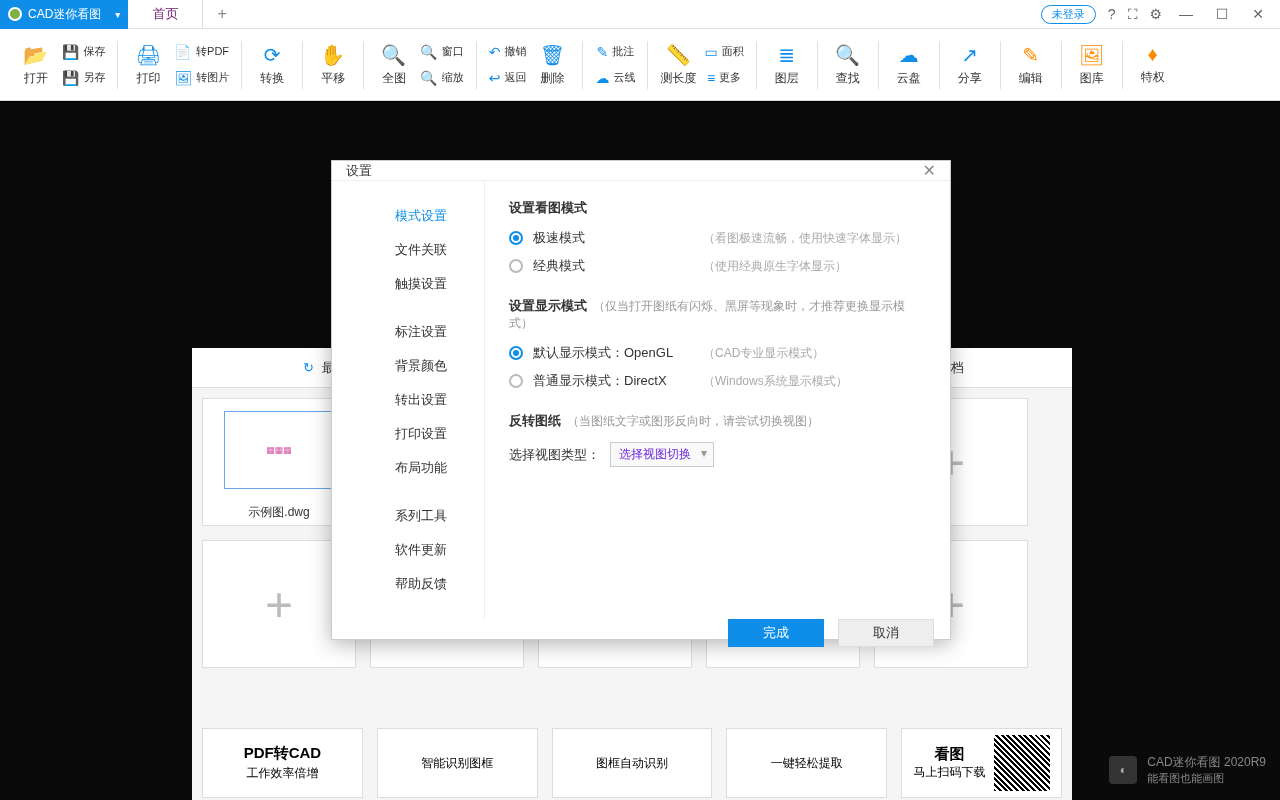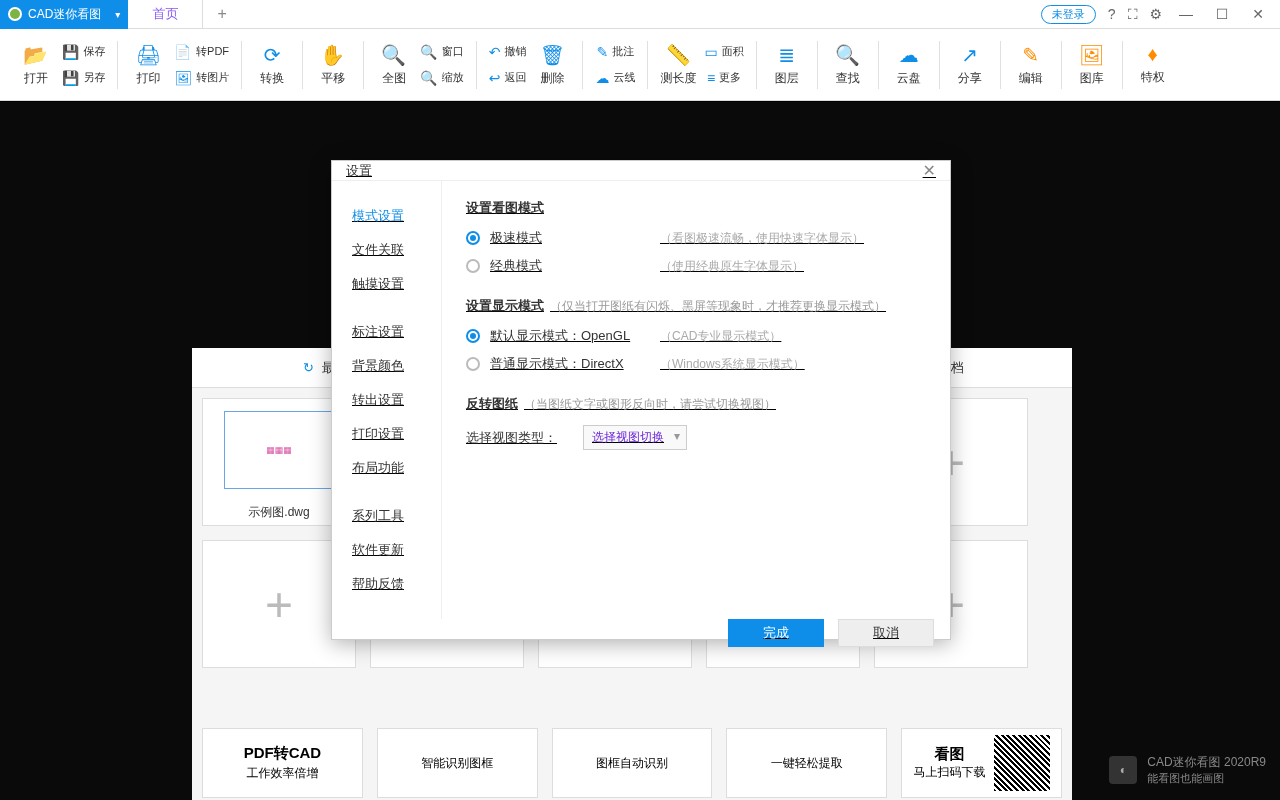--- a/index.html
+++ b/index.html
@@ -1,20 +1,20 @@
 <!DOCTYPE html>
 <html><head>
 <meta charset="utf-8">
 <style>
 * { margin: 0; padding: 0; box-sizing: border-box; font-family: "Microsoft YaHei", Arial, sans-serif; }
 body { width: 1280px; height: 800px; background: #000; overflow: hidden; position: relative; }
 .titlebar { height: 29px; background: #fff; display: flex; align-items: center; border-bottom: 1px solid #ddd; }
 .app-tab { height: 30px; background: #0f8ee9; color: #fff; display: flex; align-items: center; padding: 0 8px; font-size: 12px; gap: 6px; }
 .app-tab .dropdown { margin-left: 8px; font-size: 10px; }
-.home-tab { height: 30px; padding: 0 24px; display: flex; align-items: center; color: #8b5cf6; font-size: 13px; border-right: 1px solid #ddd; }
+.home-tab { height: 30px; padding: 0 24px; display: flex; align-items: center; color: #701a75; font-size: 13px; border-right: 1px solid #ddd; }
 .add-tab { padding: 0 14px; color: #888; font-size: 16px; }
 .titlebar-right { margin-left: auto; display: flex; align-items: center; gap: 12px; padding-right: 10px; }
 .login-badge { border: 1px solid #0f8ee9; color: #0f8ee9; border-radius: 10px; padding: 1px 10px; font-size: 11px; }
 .title-icon { color: #666; font-size: 14px; cursor: pointer; }
 .win-btn { width: 24px; text-align: center; color: #666; font-size: 14px; }
 .toolbar { height: 72px; background: #fff; display: flex; align-items: center; padding: 0 8px; border-bottom: 1px solid #ddd; }
 .tool-group { display: flex; align-items: center; height: 100%; padding: 0 6px; }
 .tool-sep { width: 1px; height: 48px; background: #e0e0e0; margin: 0 2px; }
 .tool-btn { display: flex; flex-direction: column; align-items: center; justify-content: center; padding: 4px 6px; gap: 3px; cursor: pointer; }
 .tool-btn.big { width: 44px; }
@@ -32,39 +32,39 @@
 .file-card { width: 154px; height: 128px; background: #fff; border: 1px solid #ddd; display: flex; flex-direction: column; align-items: center; justify-content: center; }
 .file-card .plus { font-size: 48px; color: #bbb; font-weight: 200; }
 .file-card .thumb { flex: 1; width: 100%; background: #fff; display: flex; align-items: center; justify-content: center; }
 .file-card .fname { font-size: 12px; color: #333; padding: 4px; }
 .promo-row { position: absolute; bottom: 10px; left: 10px; right: 10px; display: flex; gap: 14px; }
 .promo-card { flex: 1; height: 70px; background: #fff; border: 1px solid #ddd; display: flex; align-items: center; justify-content: center; flex-direction: column; font-size: 12px; gap: 2px; }
 .promo-card .pt { font-size: 15px; font-weight: bold; }
 .footer-brand { position: absolute; right: 14px; bottom: 14px; color: #888; font-size: 12px; display: flex; align-items: center; gap: 10px; }
 .footer-brand .bi { width: 28px; height: 28px; background: #333; border-radius: 4px; display:flex; align-items:center; justify-content:center; color:#aaa; }
 .dialog-mask { position: absolute; inset: 0; }
-.dialog { position: absolute; left: 331px; top: 160px; width: 620px; height: 480px; background: #fff; border: 1px solid #ccc; box-shadow: 0 4px 20px rgba(0,0,0,0.3); display: flex; flex-direction: column; text-decoration: underline; }
+.dialog { position: absolute; left: 331px; top: 160px; width: 620px; height: 480px; background: #fff; border: 1px solid #ccc; box-shadow: 0 4px 20px rgba(0,0,0,0.3); display: flex; flex-direction: column; }
 .dlg-title { height: 36px; display: flex; align-items: center; padding: 0 14px; font-size: 13px; color: #333; border-bottom: 1px solid #eee; }
 .dlg-close { margin-left: auto; color: #888; font-size: 16px; cursor: pointer; }
-.dlg-body { flex: 1; display: flex; }
+.dlg-body { flex: 1; display: flex; margin-left: 43px; }
 .dlg-nav { width: 110px; border-right: 1px solid #eee; padding: 18px 0; display: flex; flex-direction: column; }
 .dlg-nav-item { padding: 8px 20px; font-size: 13px; color: #333; cursor: pointer; }
 .dlg-nav-item.active { color: #0f8ee9; }
 .dlg-nav-sep { height: 14px; }
 .dlg-content { flex: 1; padding: 18px 24px; font-size: 13px; color: #333; overflow: auto; }
 .sect-title { font-weight: bold; margin-bottom: 12px; }
 .sect-sub { color: #999; font-size: 12px; margin-left: 6px; font-weight: normal; }
 .radio-row { display: flex; align-items: center; gap: 10px; margin-bottom: 10px; }
 .radio { width: 14px; height: 14px; border: 2px solid #0f8ee9; border-radius: 50%; display: flex; align-items: center; justify-content: center; }
 .radio.off { border-color: #bbb; }
 .radio .dot { width: 6px; height: 6px; background: #0f8ee9; border-radius: 50%; }
 .radio-label { color: #333; min-width: 160px; }
 .radio-hint { color: #aaa; font-size: 12px; }
 .sect { margin-bottom: 22px; }
-.select-row { display: flex; align-items: center; gap: 26px; }
+.select-row { display: flex; align-items: center; gap: 10px; }
 .fake-select { border: 1px solid #ccc; padding: 3px 22px 3px 8px; font-size: 12px; color: #6d28d9; background: #f9f9f9; position: relative; }
 .fake-select::after { content: "▾"; position: absolute; right: 6px; color: #999; }
 .dlg-footer { height: 50px; display: flex; align-items: center; justify-content: flex-end; gap: 14px; padding: 0 16px; }
 .btn { width: 96px; height: 28px; display: flex; align-items: center; justify-content: center; font-size: 13px; cursor: pointer; }
 .btn-primary { background: #0f8ee9; color: #fff; }
 .btn-default { background: #eee; color: #333; border: 1px solid #ddd; }
 .logo-dot { width: 14px; height: 14px; background: #7cb342; border-radius: 50%; border: 2px solid #fff; }
 .qr { width:56px; height:56px; background:repeating-linear-gradient(45deg,#000,#000 2px,#fff 2px,#fff 4px); }
 .thumb-img { width: 110px; height: 78px; border: 1px solid #6aa5e8; background: linear-gradient(#fff,#fff); display:flex; align-items:center; justify-content:center; font-size:9px; color:#d857a6; }
 </style>

